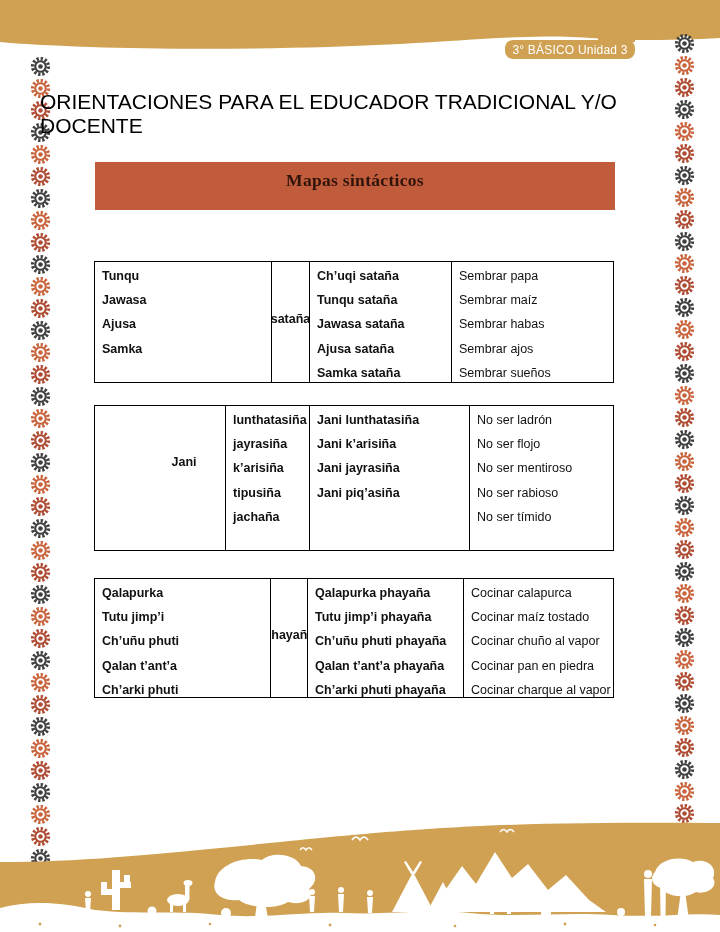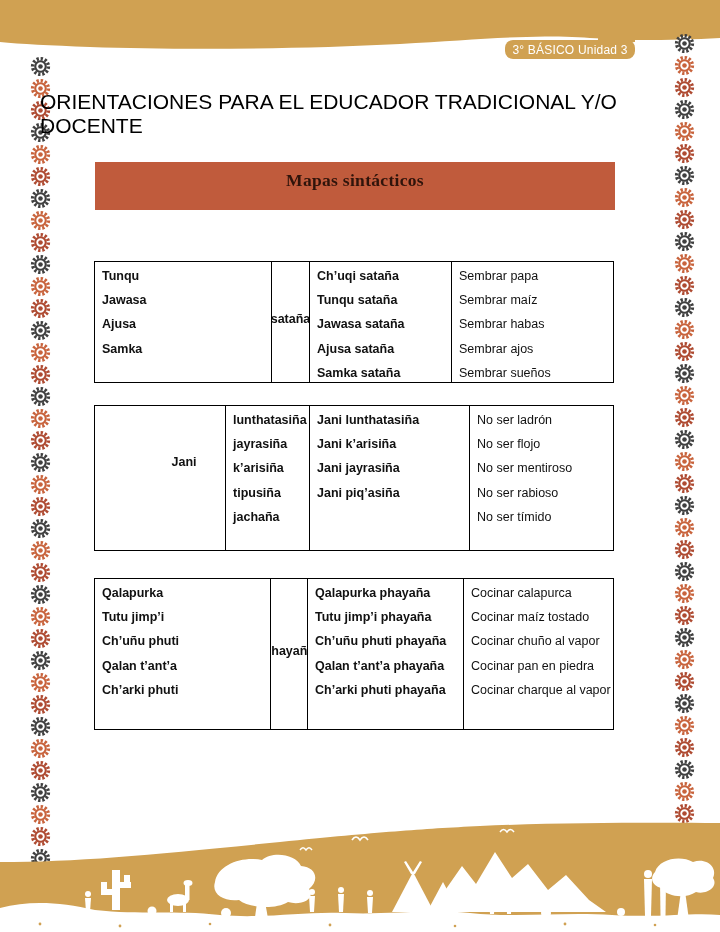--- a/index.html
+++ b/index.html
@@ -29,21 +29,21 @@
           background:var(--banner-bg);box-sizing:border-box;
           display:flex;justify-content:center;align-items:flex-start;padding-top:8px;
           font-family:"Liberation Serif",serif;font-weight:bold;font-size:17.5px;
           color:var(--banner-text);letter-spacing:.3px;}
 
   
   .tbl{position:absolute;left:94px;width:520px;box-sizing:border-box;
        border:1.6px solid var(--table-border);display:grid;background:#fff;}
   .t1{top:261px;height:122px;grid-template-columns:128px 86px 142px 1fr;}
   .t2{top:405px;height:146px;grid-template-columns:130px 84px 160px 1fr;}
-  .t3{top:578px;height:152px;grid-template-columns:127px 85px 156px 1fr;}
+  .t3{top:578px;height:120px;grid-template-columns:127px 85px 156px 1fr;}
   .cell{border-left:1.6px solid var(--table-border);padding:2px 4px 0 7px;overflow:hidden;}
   .cell:first-child{border-left:none;}
   .cell.center{display:flex;align-items:center;justify-content:center;padding:0 0 6px 0;margin-left:48px;}
   .t2 .cell.center{padding-bottom:32px;}
   .ln{line-height:24.2px;font-size:12.5px;white-space:nowrap;}
   .b{font-weight:bold;}
 
   
   .footer-svg{position:absolute;left:0;bottom:0;}
 </style>

